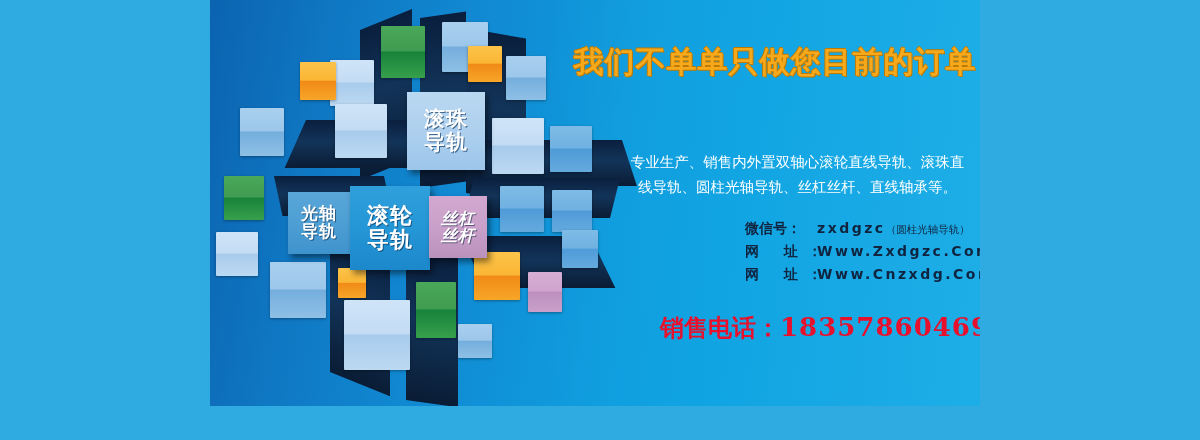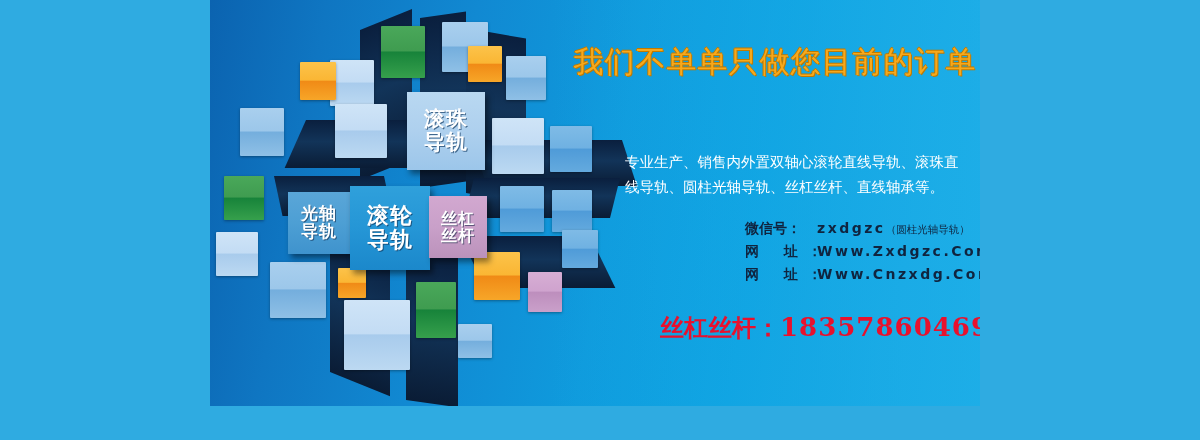--- a/index.html
+++ b/index.html
@@ -114,48 +114,49 @@
   }
   #box-gunlun {
     left: 140px; top: 186px; width: 80px; height: 84px;
     font-size: 22px;
     background: linear-gradient(180deg,#2fa0db 0%,#2596d6 50%,#1b88cb 100%);
   }
   #box-sigang {
     left: 219px; top: 196px; width: 58px; height: 62px;
     font-size: 16px;
     background: linear-gradient(180deg,#d2a8d0 0%,#c9a0c9 50%,#bb92bb 100%);
+    font-style: italic;
   }
 
   
   .headline {
     position: absolute;
     left: 345px;
     top: 40px;
     width: 440px;
     color: #f7a91c;
-    font-weight: normal;
+    font-weight: bold;
     font-size: 30px;
     line-height: 1.45;
     letter-spacing: 1px;
     text-align: center;
     text-shadow: 1px 1px 0 #c07a00, -1px 0 0 #c07a00, 0 -1px 0 #c07a00;
     font-family: "DejaVu Sans", "Liberation Sans", sans-serif;
   }
   .headline .line { display: block; white-space: nowrap; }
 
   .desc {
     position: absolute;
     left: 415px;
     top: 150px;
     width: 345px;
     color: #ffffff;
     font-size: 14.5px;
     line-height: 1.72;
-    text-align: left;
+    text-align: center;
     font-family: "DejaVu Sans", "Liberation Sans", sans-serif;
   }
 
   .contact {
     position: absolute;
     left: 535px;
     top: 220px;
     color: #10243f;
     font-size: 14px;
     font-family: "DejaVu Sans", "Liberation Sans", sans-serif;
@@ -344,16 +345,16 @@
         <span class="k spaced">网 址：</span>
         <span class="v wide">Www.Zxdgzc.Com</span>
       </div>
       <div class="row">
         <span class="k spaced">网 址：</span>
         <span class="v wide">Www.Cnzxdg.Com</span>
       </div>
     </div>
 
     <div class="phone">
-      <span>丝杠丝杆：</span><span class="num">18357860469</span>
+      <span>销售电话：</span><span class="num">18357860469</span>
     </div>
   </div>
 </div>
 
 </body></html>

